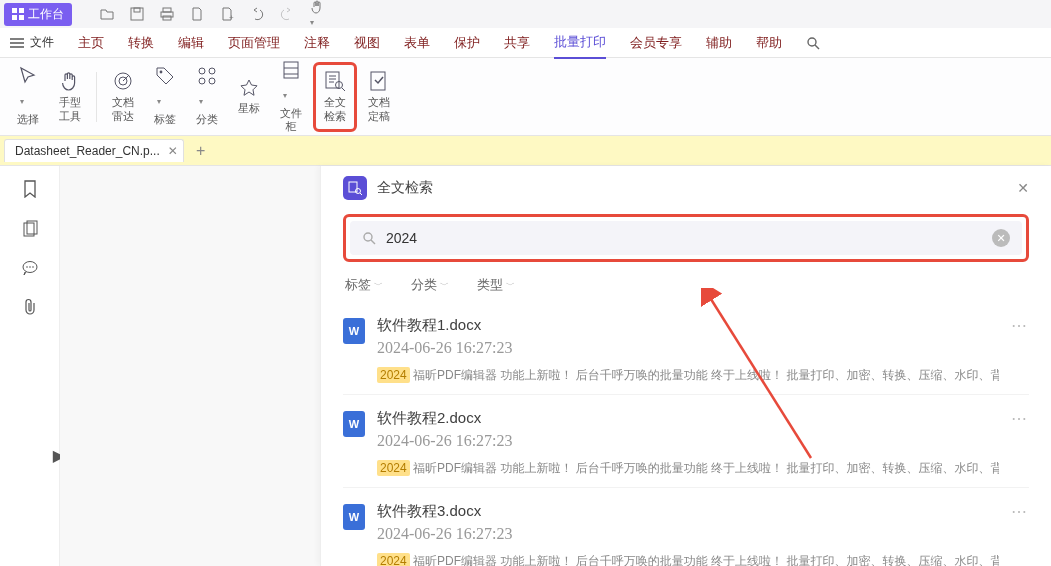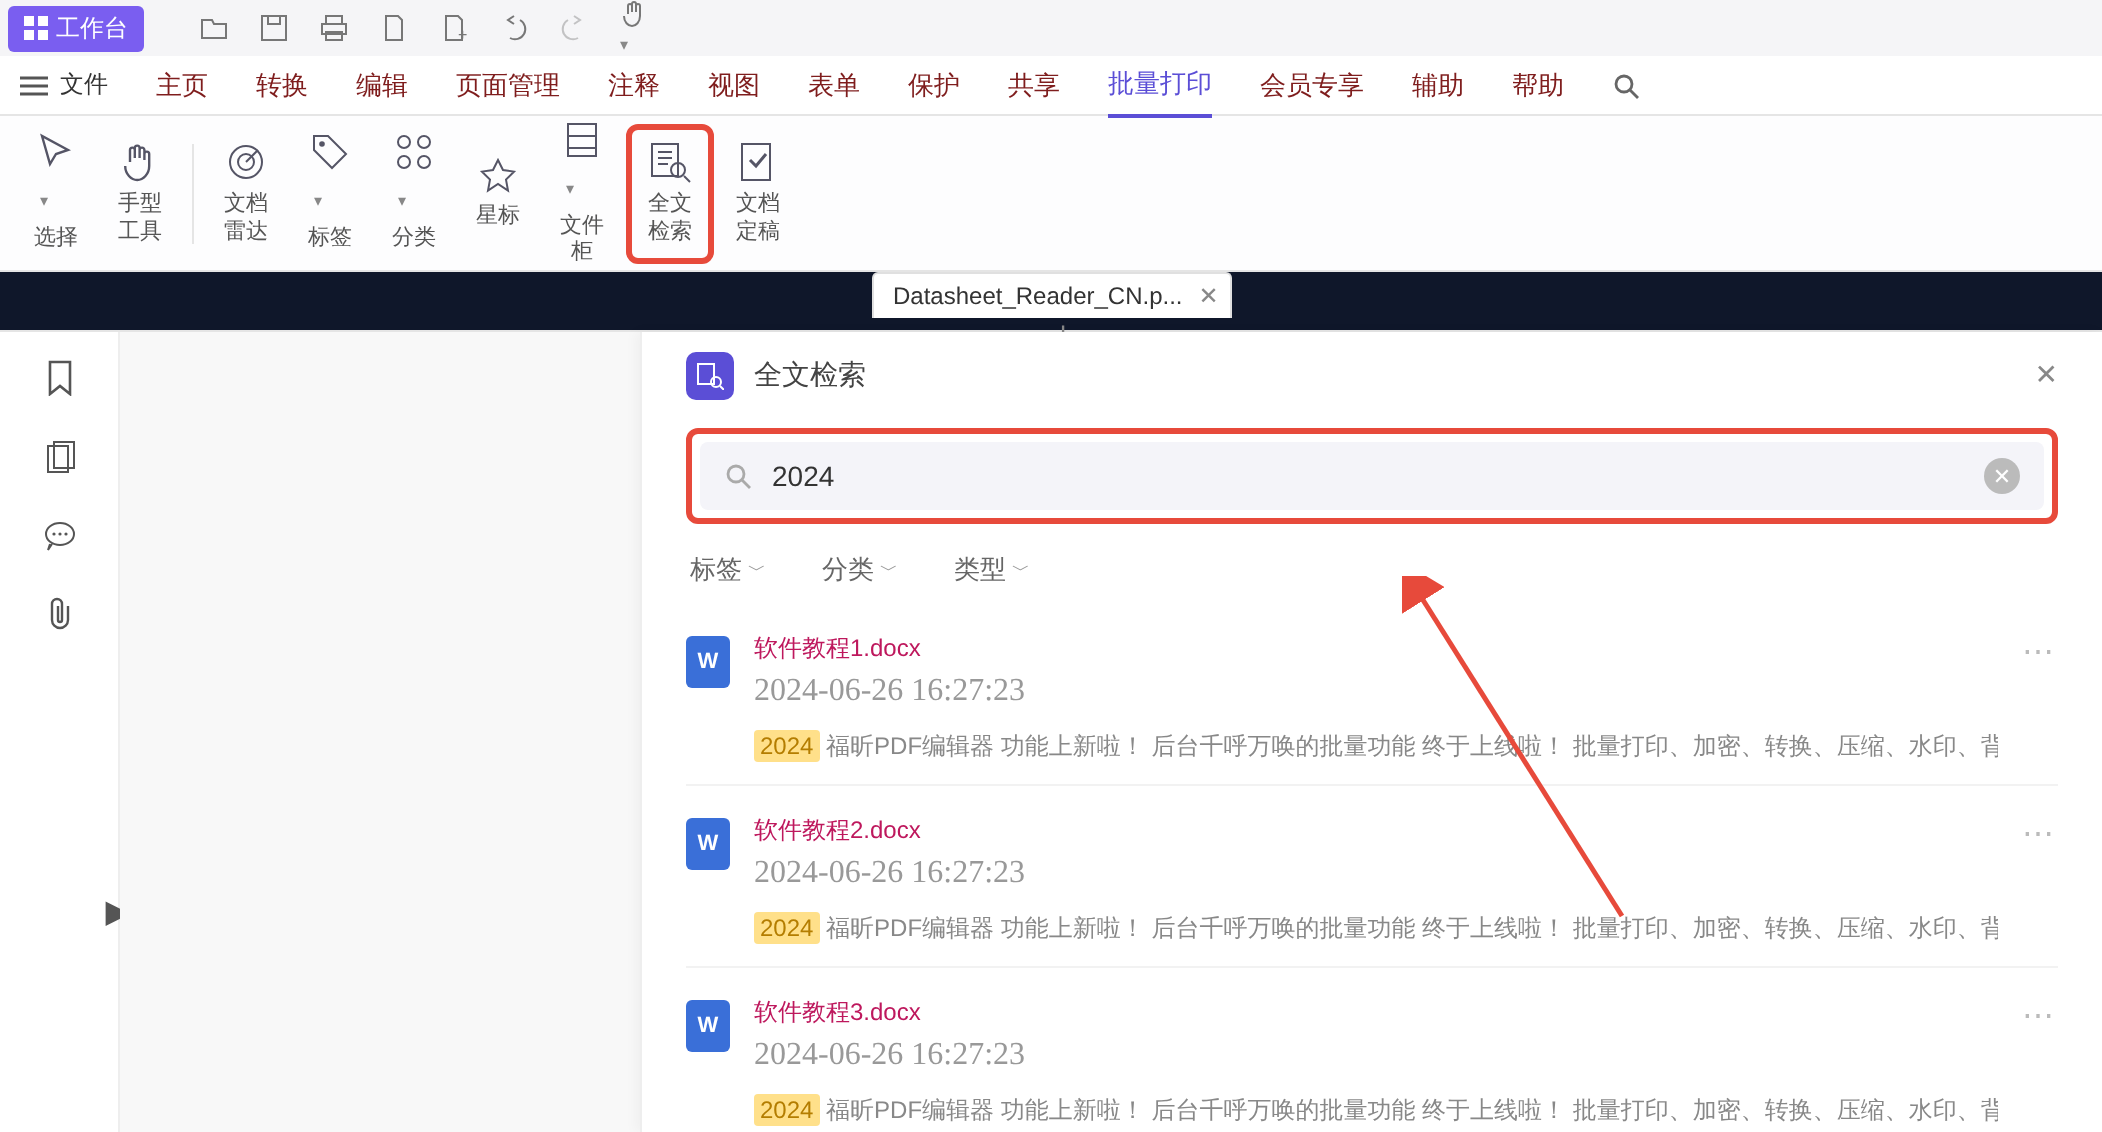--- a/index.html
+++ b/index.html
@@ -21,21 +21,21 @@
 
 .ribbon { height: 78px; background: #fdfdfe; border-bottom: 1px solid #e5e5e5; display: flex; align-items: center; padding: 4px 8px; gap: 2px; }
 .ribbon-group { display: flex; flex-direction: column; align-items: center; justify-content: center; padding: 4px 8px; gap: 4px; cursor: pointer; color: #555; height: 70px; min-width: 40px; border-radius: 4px; }
 .ribbon-group.highlighted { border: 3px solid #e74a3b; border-radius: 6px; }
 .ribbon-icon { font-size: 20px; color: #666; }
 .ribbon-label { font-size: 11px; text-align: center; line-height: 1.2; white-space: nowrap; }
 .ribbon-sep { width: 1px; height: 50px; background: #e5e5e5; margin: 0 4px; }
 .dropdown-caret::after { content: "▾"; font-size: 8px; margin-left: 2px; color: #888; }
 
 
-.tabstrip { height: 30px; background: #0f172a; border-bottom: 1px solid #e5e5e5; display: flex; align-items: center; padding: 0 4px; flex-direction: column; }
+.tabstrip { height: 30px; background: #fef9c3; border-bottom: 1px solid #e5e5e5; display: flex; align-items: center; padding: 0 4px; }
 .doc-tab { display: inline-flex; align-items: center; gap: 8px; padding: 4px 10px; background: #fff; border: 1px solid #e0e0e0; border-bottom: none; border-radius: 3px 3px 0 0; font-size: 12px; max-width: 180px; }
 .tab-close { color: #888; cursor: pointer; }
 .tab-add { margin-left: 12px; color: #888; font-size: 16px; cursor: pointer; }
 
 
 .main { display: flex; height: calc(566px - 28px - 30px - 78px - 30px); }
 .sidebar { width: 60px; background: #fff; border-right: 1px solid #eee; display: flex; flex-direction: column; align-items: center; padding-top: 14px; gap: 22px; position: relative; }
 .sidebar span { color: #555; font-size: 16px; cursor: pointer; }
 .sidebar-expand { position: absolute; right: -6px; top: 280px; color: #888; font-size: 10px; cursor: pointer; }
 
@@ -58,21 +58,21 @@
 .filter { color: #666; font-size: 13px; cursor: pointer; display: inline-flex; align-items: center; gap: 3px; }
 .filter::after { content: "﹀"; font-size: 9px; color: #999; }
 
 
 .arrow-svg { position: absolute; left: 380px; top: 122px; pointer-events: none; z-index: 10; }
 
 .results { }
 .result { display: flex; gap: 12px; padding: 14px 0 10px 0; border-bottom: 1px solid #f2f2f2; position: relative; }
 .result-icon { width: 22px; height: 26px; background: #3a6fd8; border-radius: 3px; color: #fff; display: flex; align-items: center; justify-content: center; font-size: 11px; font-weight: bold; flex-shrink: 0; margin-top: 2px; }
 .result-body { flex: 1; min-width: 0; }
-.result-title { font-size: 12px; color: #be185d; margin-bottom: 4px; }
+.result-title { font-size: 15px; color: #404040; margin-bottom: 4px; }
 .result-date { font-size: 16px; color: #999; margin-bottom: 10px; font-family: Liberation Serif, serif; }
 .result-snippet { font-size: 12px; color: #888; white-space: nowrap; overflow: hidden; }
 .highlight { background: #ffe08a; color: #b47d00; padding: 1px 3px; border-radius: 2px; }
 .result-more { color: #bbb; font-size: 16px; cursor: pointer; letter-spacing: 2px; align-self: flex-start; }
 
 svg { display: block; }
 </style>
 </head>
 <body>
 

